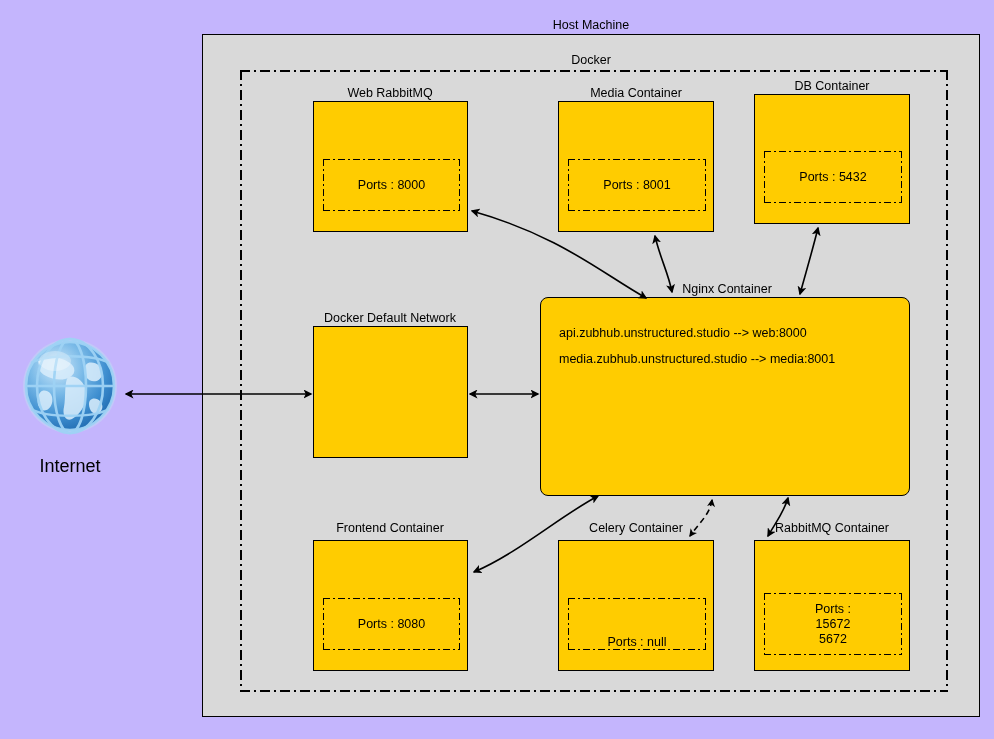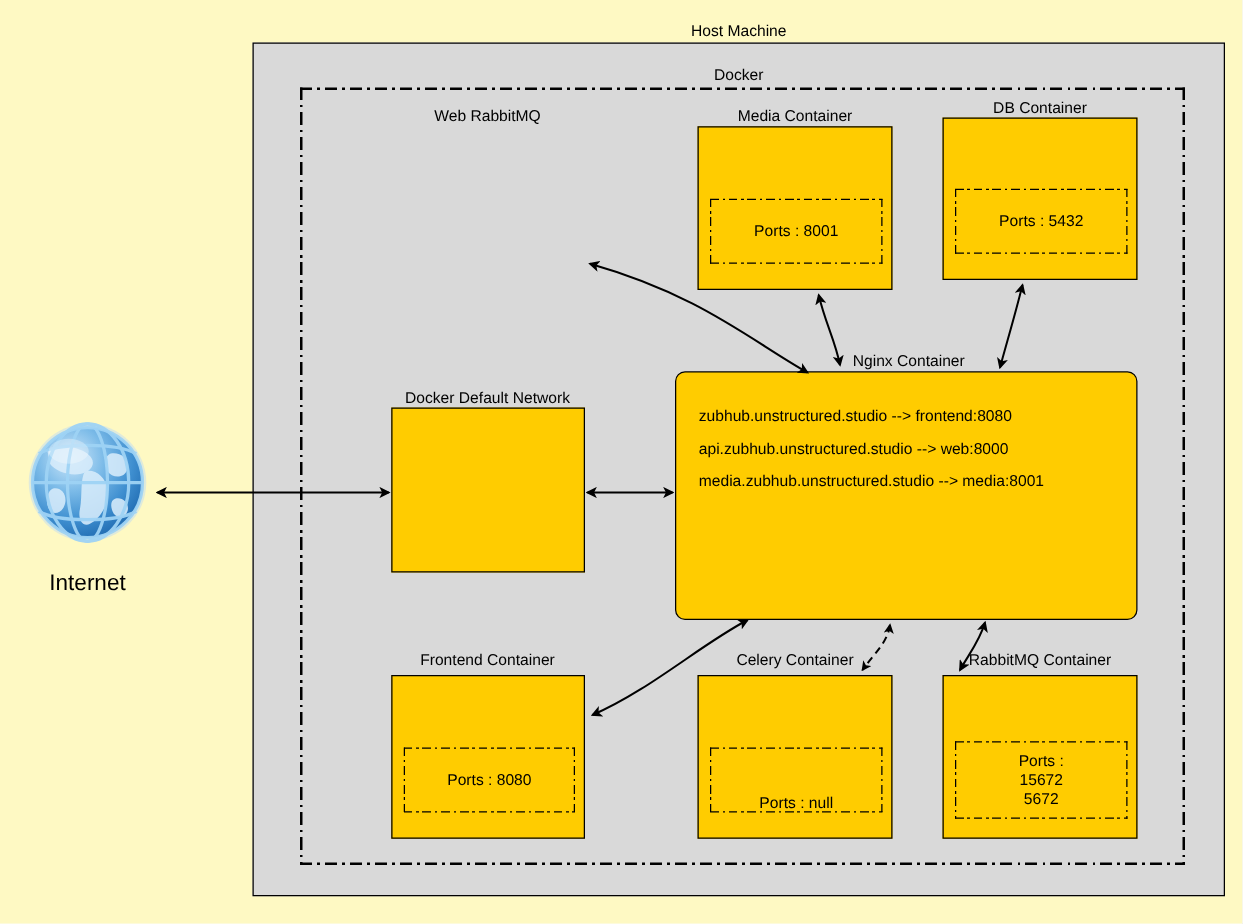--- a/index.html
+++ b/index.html
@@ -8,21 +8,21 @@
     background: #ffffff;
   }
   body {
     font-family: "Liberation Sans", sans-serif;
     -webkit-font-smoothing: antialiased;
   }
   #canvas {
     position: relative;
     width: 994px;
     height: 739px;
-    background: #fef9c3;
+    background: #c4b5fd;
     overflow: hidden;
   }
 
   
   .host-box {
     position: absolute;
     left: 202px;
     top: 34px;
     width: 778px;
     height: 683px;
@@ -132,20 +132,25 @@
 
 <div id="canvas">
 
   <div class="lbl lbl-center" style="left:591px; top:18px;">Host Machine</div>
   <div class="host-box"></div>
 
   <div class="lbl lbl-center" style="left:591px; top:53px;">Docker</div>
   <div class="dashdot"></div>
 
   <div class="lbl lbl-center" style="left:390px; top:86px;">Web RabbitMQ</div>
+  <div class="cbox" style="left:313px; top:101px; width:155px; height:131px;">
+    <div class="ports" style="left:9px; top:57px; width:137px; height:52px;">
+      <span>Ports : 8000</span>
+    </div>
+  </div>
 
   <div class="lbl lbl-center" style="left:636px; top:86px;">Media Container</div>
   <div class="cbox" style="left:558px; top:101px; width:156px; height:131px;">
     <div class="ports" style="left:9px; top:57px; width:138px; height:52px;">
       <span>Ports : 8001</span>
     </div>
   </div>
 
   <div class="lbl lbl-center" style="left:832px; top:79px;">DB Container</div>
   <div class="cbox" style="left:754px; top:94px; width:156px; height:130px;">
@@ -153,21 +158,20 @@
       <span>Ports : 5432</span>
     </div>
   </div>
 
   <div class="lbl lbl-center" style="left:390px; top:311px;">Docker Default Network</div>
   <div class="cbox" style="left:313px; top:326px; width:155px; height:132px;"></div>
 
   <div class="lbl lbl-center" style="left:727px; top:282px;">Nginx Container</div>
   <div class="cbox rounded" style="left:540px; top:297px; width:370px; height:199px;">
     <div class="nginx-routes">
-      <div>zubhub.unstructured.studio --&gt; frontend:8080</div>
       <div>api.zubhub.unstructured.studio --&gt; web:8000</div>
       <div>media.zubhub.unstructured.studio --&gt; media:8001</div>
     </div>
   </div>
 
   <div class="lbl lbl-center" style="left:390px; top:521px;">Frontend Container</div>
   <div class="cbox" style="left:313px; top:540px; width:155px; height:131px;">
     <div class="ports" style="left:9px; top:57px; width:137px; height:52px;">
       <span>Ports : 8080</span>
     </div>

